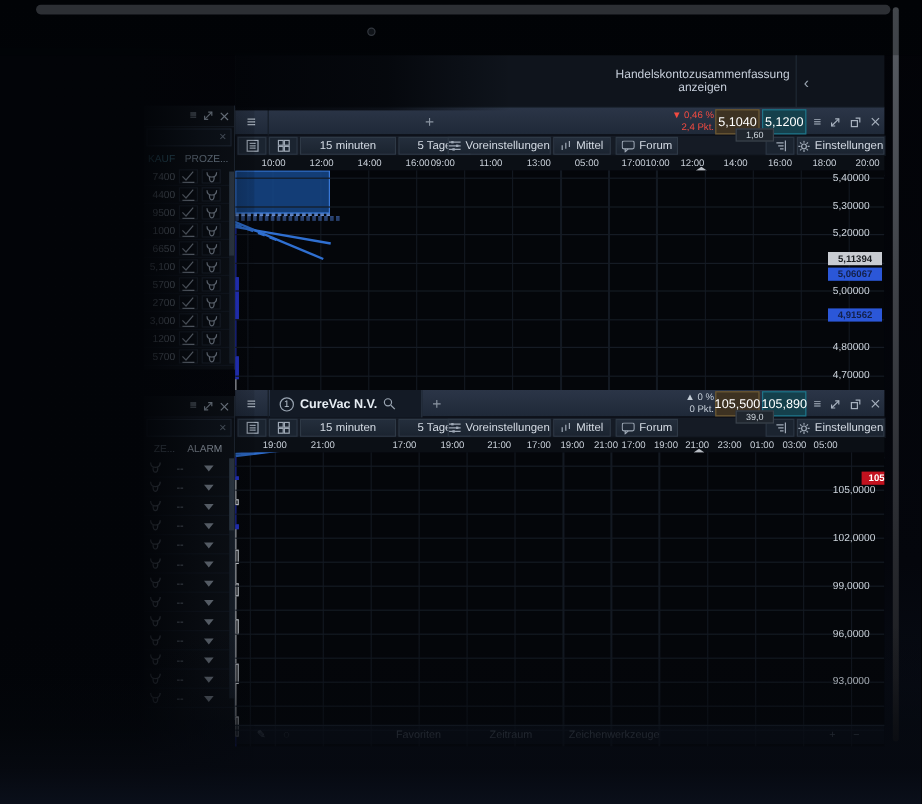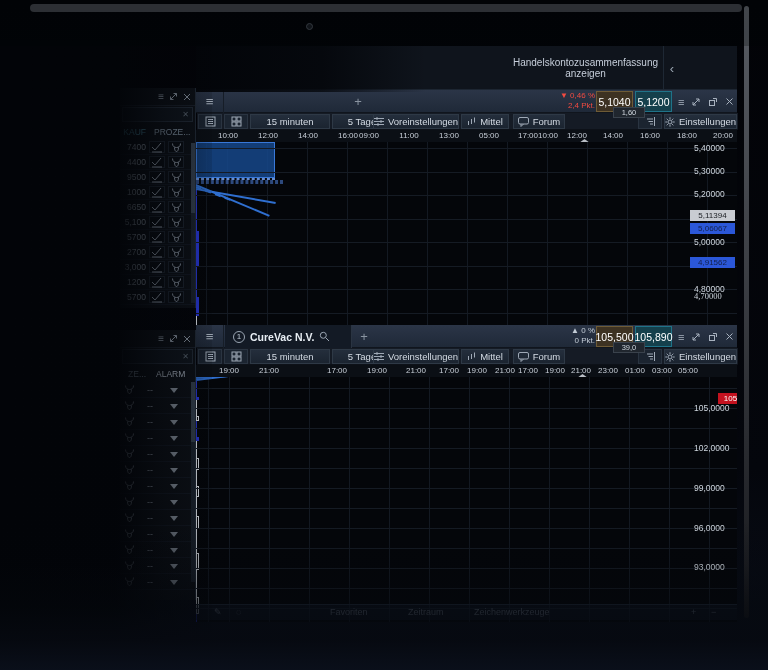--- a/index.html
+++ b/index.html
@@ -46,21 +46,21 @@
   .toolbar{position:absolute;left:197px;width:541px;height:17px;background:#151b25;border-bottom:1px solid #0d1118;}
   .tico{position:absolute;top:1px;width:24px;height:15px;background:#1b2430;border:1px solid #2a3441;display:flex;align-items:center;justify-content:center;}
   .tbtn{position:absolute;top:1px;height:15px;background:linear-gradient(#242e3c,#1b2430);border:1px solid #2e3946;display:flex;align-items:center;justify-content:center;gap:4px;color:#d4dbe4;font-size:9.5px;padding:0 4px;}
   .timeaxis{position:absolute;left:196px;width:541px;height:17px;background:#0b0f15;border-bottom:1px solid #1a212c;}
   .tlabel{position:absolute;top:1px;font-size:8px;color:#c8cfd8;transform:translateX(-50%);}
   .tmarker{position:absolute;bottom:0;width:9px;height:7px;background:#b9bec5;clip-path:polygon(50% 0,100% 45%,100% 100%,0 100%,0 45%);}
   .plot{position:absolute;left:196px;width:541px;overflow:hidden;background:#04060a;
         background-image:repeating-linear-gradient(90deg,#131922 0 1px,transparent 1px 40px);background-position:31px 0;}
   .hgrid{position:absolute;left:0;width:541px;height:1px;background:#151b24;}
   .yl{position:absolute;left:498px;font-size:8.5px;color:#cfd6de;}
-  .ytag{position:absolute;left:494px;width:45px;height:11px;font-size:8px;font-weight:normal;display:flex;align-items:center;justify-content:center;text-align:right;}
+  .ytag{position:absolute;left:494px;width:45px;height:11px;font-size:8px;font-weight:bold;display:flex;align-items:center;justify-content:center;text-align:right;}
   .ytag.last{background:#c9ccd2;color:#1a1d22;}
   .ytag.blue{background:#2b57d8;color:#132049;}
   .ytag.red{background:#c3121f;color:#fff;margin-left:28px;}
   
   .botbar{position:absolute;left:196px;top:604px;width:541px;height:16px;background:rgba(18,26,40,.55);border-top:1px solid #1d2633;color:#8a96a6;}
   .botlabel{position:absolute;top:2px;font-size:9px;opacity:.5;}
   
   .ov-left{position:absolute;left:0;top:40px;width:212px;height:630px;z-index:50;pointer-events:none;
            background:linear-gradient(90deg,rgba(2,4,8,1) 0%,rgba(2,4,8,.97) 54%,rgba(2,4,8,.45) 78%,rgba(2,4,8,.12) 100%);}
   .ov-topbar{position:absolute;left:196px;top:44px;width:230px;height:48px;z-index:50;pointer-events:none;
@@ -561,21 +561,21 @@
       <div style="left: 8px; top: 0px; width: 1px; height: 41.125px; background: rgb(40, 56, 214);"></div>
       <div style="left: 7px; top: 3.525px; width: 3px; height: 35.25px; border: 1px solid rgb(40, 56, 214); background: rgb(40, 56, 214);"></div>
       <div style="left: 13.3px; top: 29.375px; width: 1px; height: 30.55px; background: rgb(40, 56, 214);"></div>
       <div style="left: 12.3px; top: 38.775px; width: 3px; height: 18.8px; border: 1px solid rgb(40, 56, 214); background: rgb(40, 56, 214);"></div>
       <div style="left: 18.6px; top: 43.475px; width: 1px; height: 21.15px; background: rgb(227, 232, 238);"></div>
       <div class="yl" style="top: 1px;">5,40000</div>
       <div class="yl" style="top: 24px;">5,30000</div>
       <div class="yl" style="top: 47px;">5,20000</div>
       <div class="yl" style="top: 95px;">5,00000</div>
       <div class="yl" style="top: 142px;">4,80000</div>
-      <div class="yl" style="top: 149px; font-family: Liberation Serif, serif;">4,70000</div>
+      <div class="yl" style="top: 165px;">4,70000</div>
       <div class="ytag last" style="top: 68px;">5,11394</div>
       <div class="ytag blue" style="top: 81px;">5,06067</div>
       <div class="ytag blue" style="top: 115px;">4,91562</div>
     </div>
 
   <div class="titlebar" style="top:325px;">
     <div class="hamcell">≡</div>
     <div class="tab" style="width:127px;">
       <span style="display:inline-flex;width:12px;height:12px;border:1px solid #9aa5b2;border-radius:50%;font-size:8px;font-weight:normal;align-items:center;justify-content:center;color:#bcc6d2;">1</span>
       <span>CureVac N.V.</span>

